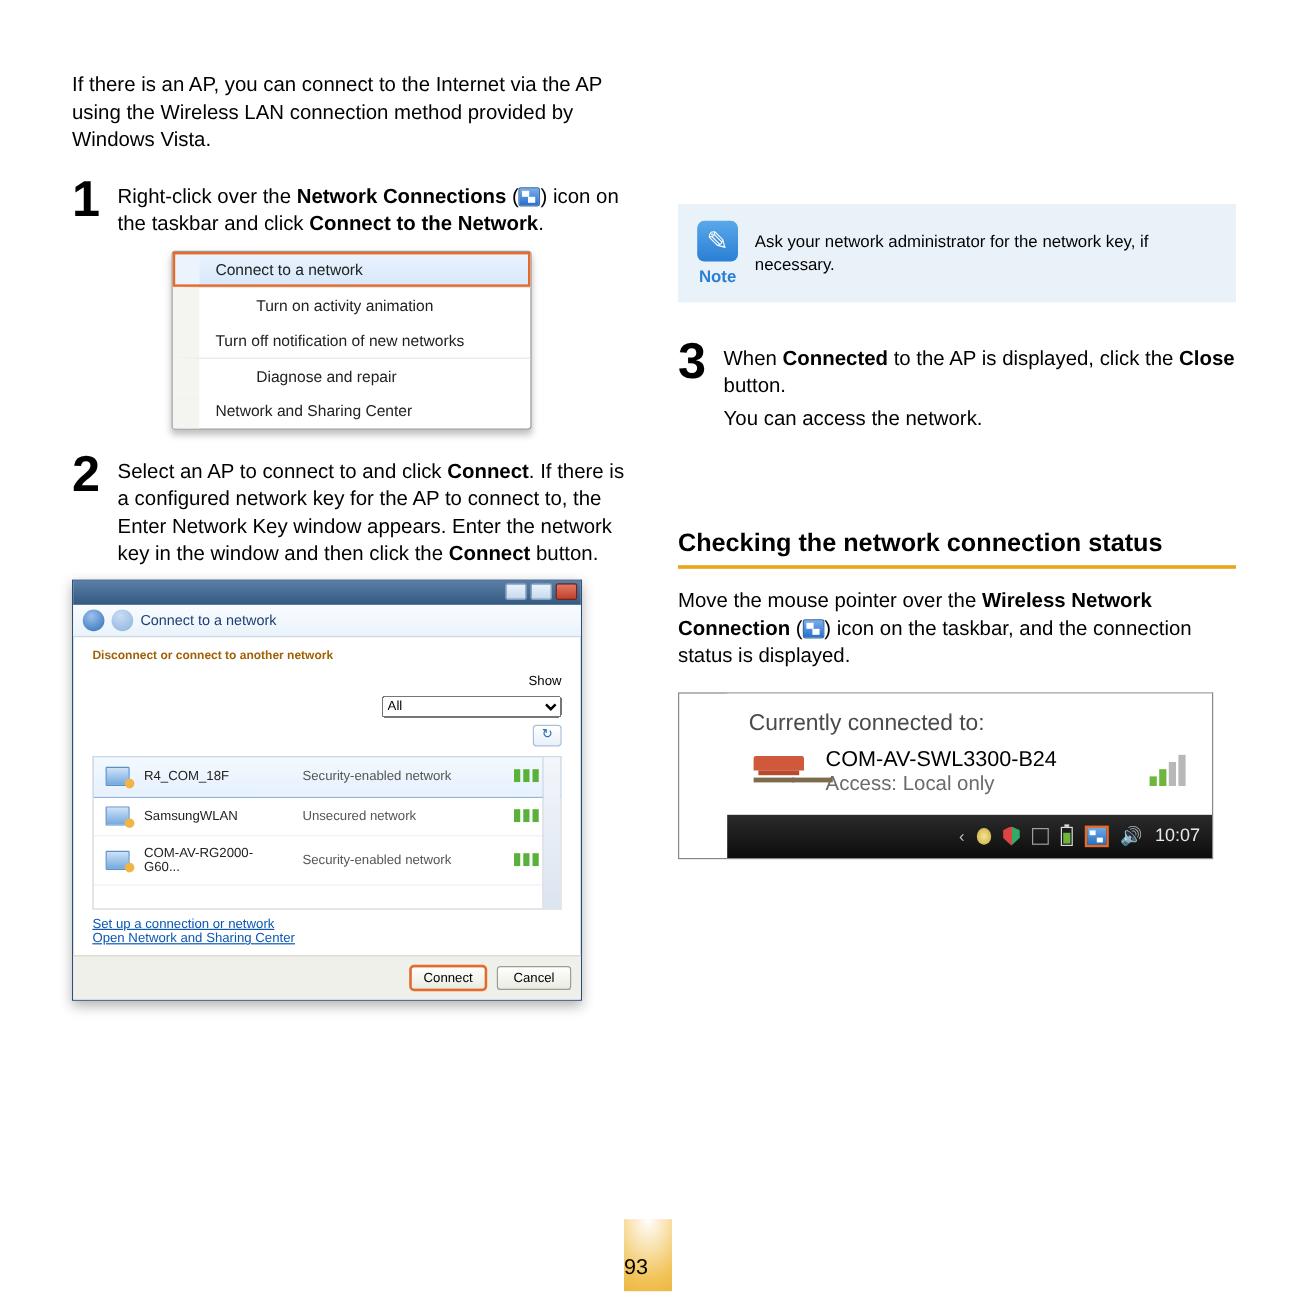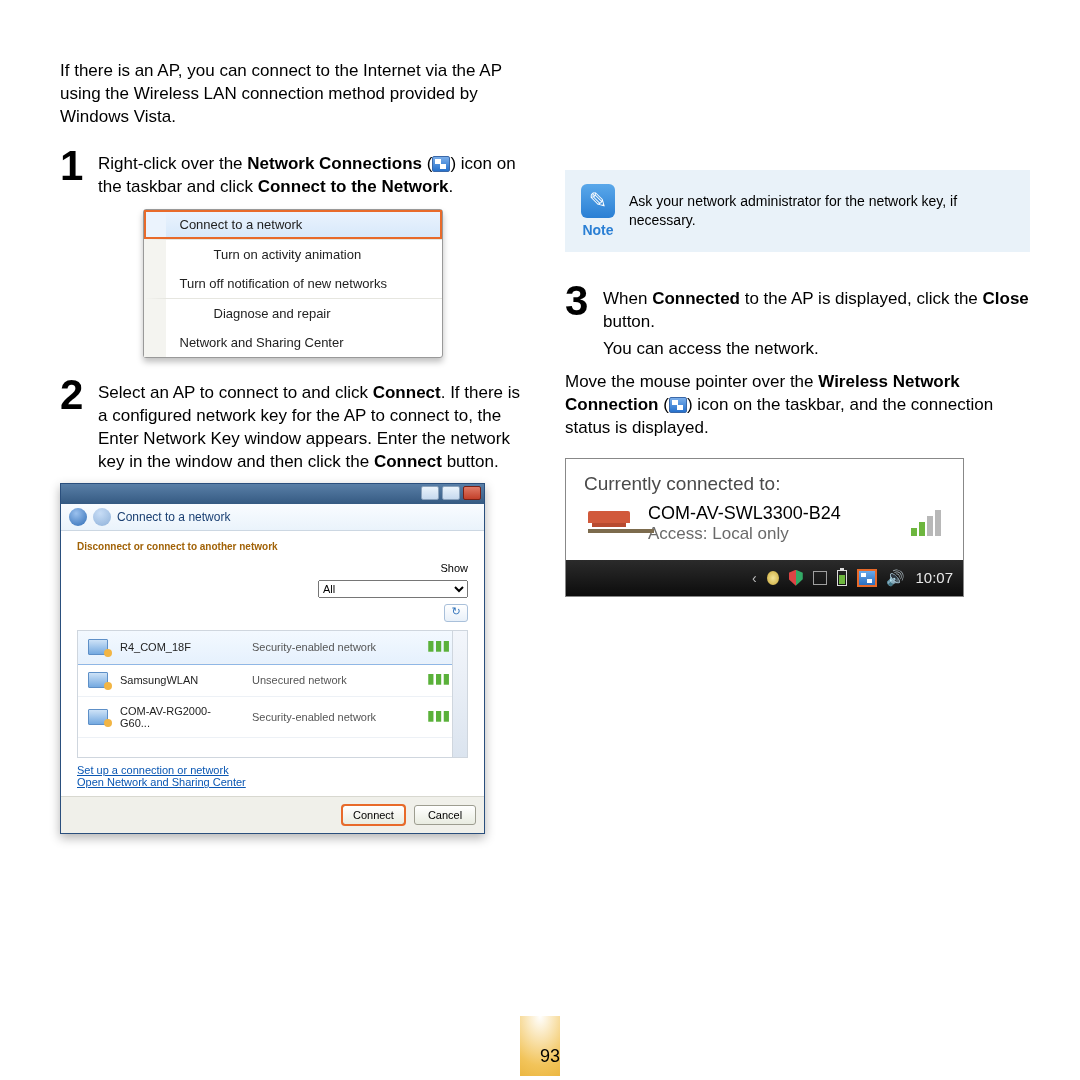--- a/index.html
+++ b/index.html
@@ -150,23 +150,24 @@
   .subsection-title {
     font-size: 21px; font-weight: bold;
     border-bottom: 3px solid #e8a619;
     padding-bottom: 6px;
     margin: 80px 0 16px 0;
   }
   .sub-body { font-size: 17px; line-height: 1.35; }
 
   
   .status-img {
-    width: 399px;
+    width: 446px;
     margin: 18px 0 0 0;
     border: 1px solid #888;
+    padding-left: 40px;
   }
   .tooltip-top {
     background:#fff; padding: 14px 18px 16px 18px;
   }
   .tooltip-top .hdr { color:#4a4a4a; font-size:19px; margin-bottom:8px; }
   .tooltip-row { display:flex; align-items:center; gap:14px; }
   .bench-ico {
     width:50px; height:36px; position:relative;
   }
   .bench-ico::before{
@@ -204,21 +205,21 @@
   .tbatt::after{content:"";position:absolute;left:2px;right:2px;top:-3px;height:2px;background:#ddd;}
   .tnet{width:20px;height:18px;border:2px solid #e86a2a;background:linear-gradient(#6aa9ea,#2a6fc2);position:relative;}
   .tnet::after{content:"";position:absolute;left:2px;top:2px;width:5px;height:4px;background:#fff;box-shadow:6px 6px 0 #fff;}
   .tvol{font-size:15px;}
 
   
   .page-num {
     position:absolute; bottom:4px; left:50%; transform:translateX(-50%);
     width:40px; height:60px;
     background:radial-gradient(ellipse 60px 90px at 50% 0, #fff 0, #f2c45a 55%, #e3a622 100%);
-    text-align:right; font-size:18px; padding-top:30px; color:#000;
+    text-align:left; font-size:18px; padding-top:30px; color:#000;
   }
 </style>
 </head>
 <body>
 
 <div class="columns">
 
   <div class="col">
     <p class="intro">If there is an AP, you can connect to the Internet via the AP using the Wireless LAN connection method provided by Windows Vista.</p>
 
@@ -306,20 +307,21 @@
     </div>
 
     <div class="step">
       <div class="step-num">3</div>
       <div class="step-body">
         <span>When </span><span class="bold">Connected</span><span> to the AP is displayed, click the </span><span class="bold">Close</span><span> button.</span>
         <div style="margin-top:4px">You can access the network.</div>
       </div>
     </div>
 
+    <div class="subsection-title">Checking the network connection status</div>
     <p class="sub-body">
       <span>Move the mouse pointer over the </span><span class="bold">Wireless Network Connection</span><span> (</span><span class="inline-icon"></span><span>) icon on the taskbar, and the connection status is displayed.</span>
     </p>
 
     <div class="status-img">
       <div class="tooltip-top">
         <div class="hdr">Currently connected to:</div>
         <div class="tooltip-row">
           <div class="bench-ico"></div>
           <div>

